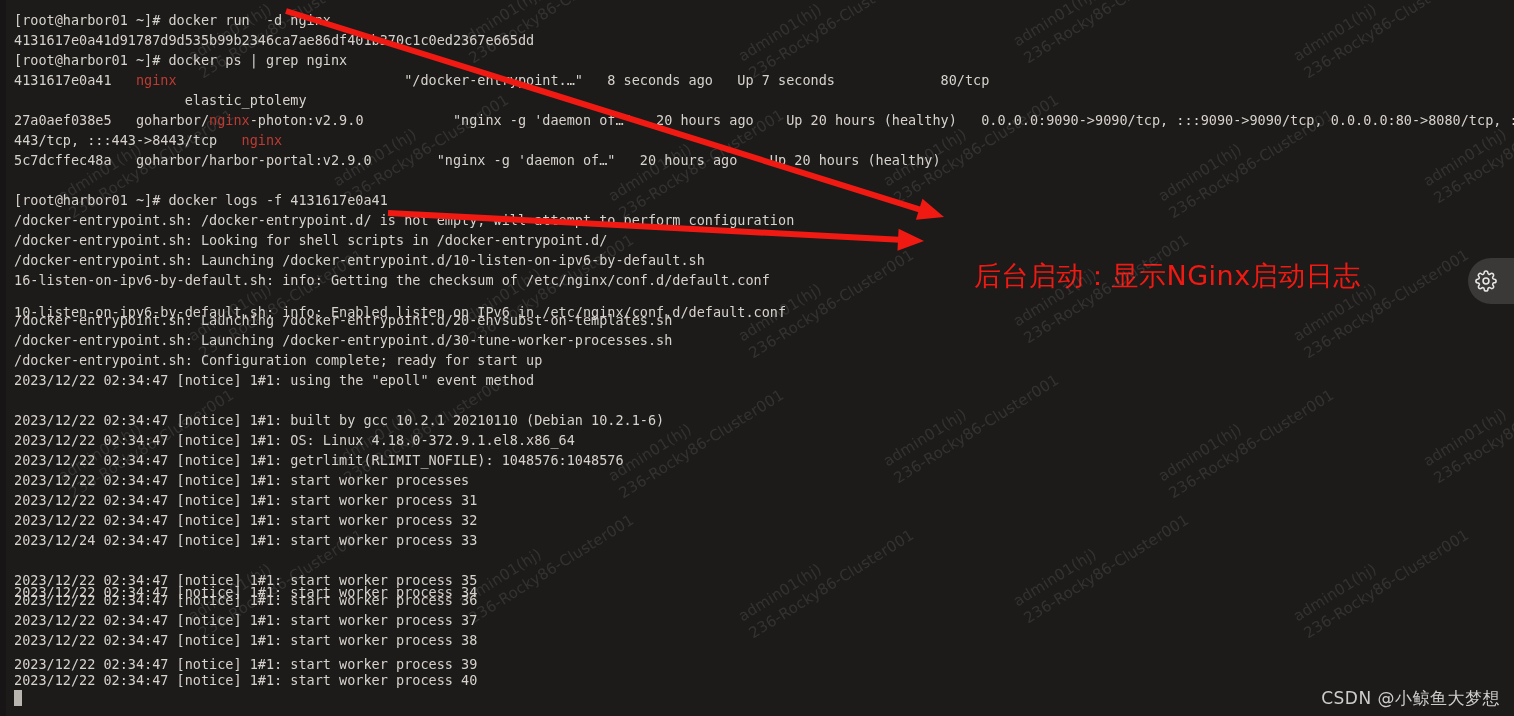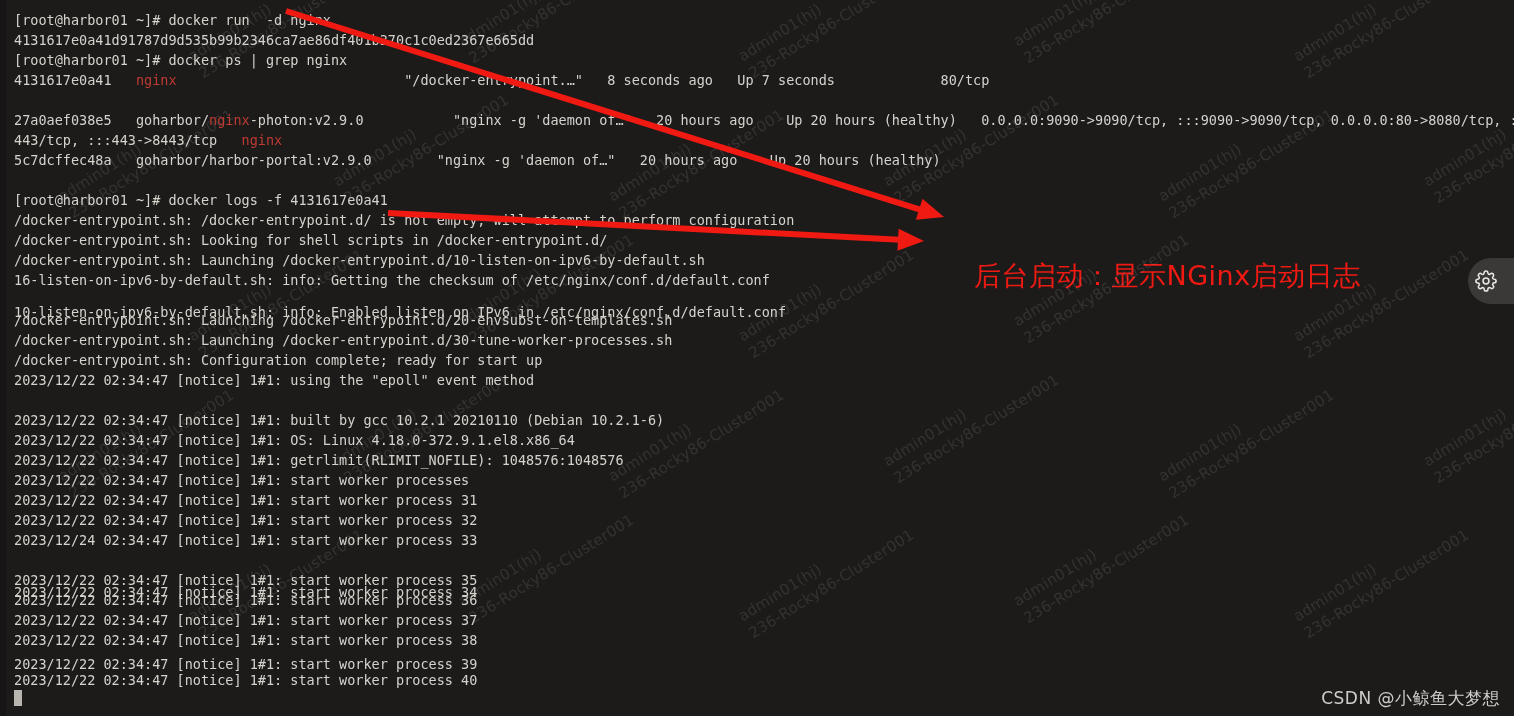--- a/index.html
+++ b/index.html
@@ -241,20 +241,21 @@
         <div>admin01(hj)</div>
         <div style="margin-top: 2px;">236-Rocky86-Cluster001</div>
       </div>
     </div>
 
   <div id="term">
       <div class="tline" style="top: 10px;">[root@harbor01 ~]# docker run  -d nginx</div>
       <div class="tline" style="top: 30px;">4131617e0a41d91787d9d535b99b2346ca7ae86df401b370c1c0ed2367e665dd</div>
       <div class="tline" style="top: 50px;">[root@harbor01 ~]# docker ps | grep nginx</div>
       <div class="tline" style="top: 70px;"><span>4131617e0a41   </span><span class="grep">nginx</span><span>                            "/docker-entrypoint.…"   8 seconds ago   Up 7 seconds             80/tcp</span></div>
+      <div class="tline" style="top: 90px;">                     elastic_ptolemy</div>
       <div class="tline" style="top: 110px;"><span>27a0aef038e5   goharbor/</span><span class="grep">nginx</span><span>-photon:v2.9.0           "nginx -g 'daemon of…"   20 hours ago    Up 20 hours (healthy)   0.0.0.0:9090-&gt;9090/tcp, :::9090-&gt;9090/tcp, 0.0.0.0:80-&gt;8080/tcp, :::80-&gt;8080/tcp, 0.0.0.0:443-&gt;8</span></div>
       <div class="tline" style="top: 130px;"><span>443/tcp, :::443-&gt;8443/tcp   </span><span class="grep">nginx</span></div>
       <div class="tline" style="top: 150px;">5c7dcffec48a   goharbor/harbor-portal:v2.9.0        "nginx -g 'daemon of…"   20 hours ago    Up 20 hours (healthy)</div>
       <div class="tline" style="top: 190px;">[root@harbor01 ~]# docker logs -f 4131617e0a41</div>
       <div class="tline" style="top: 210px;">/docker-entrypoint.sh: /docker-entrypoint.d/ is not empty, will attempt to perform configuration</div>
       <div class="tline" style="top: 230px;">/docker-entrypoint.sh: Looking for shell scripts in /docker-entrypoint.d/</div>
       <div class="tline" style="top: 250px;">/docker-entrypoint.sh: Launching /docker-entrypoint.d/10-listen-on-ipv6-by-default.sh</div>
       <div class="tline" style="top: 270px;">16-listen-on-ipv6-by-default.sh: info: Getting the checksum of /etc/nginx/conf.d/default.conf</div>
       <div class="tline" style="top: 302px; text-align: center;">10-listen-on-ipv6-by-default.sh: info: Enabled listen on IPv6 in /etc/nginx/conf.d/default.conf</div>
       <div class="tline" style="top: 310px;">/docker-entrypoint.sh: Launching /docker-entrypoint.d/20-envsubst-on-templates.sh</div>

